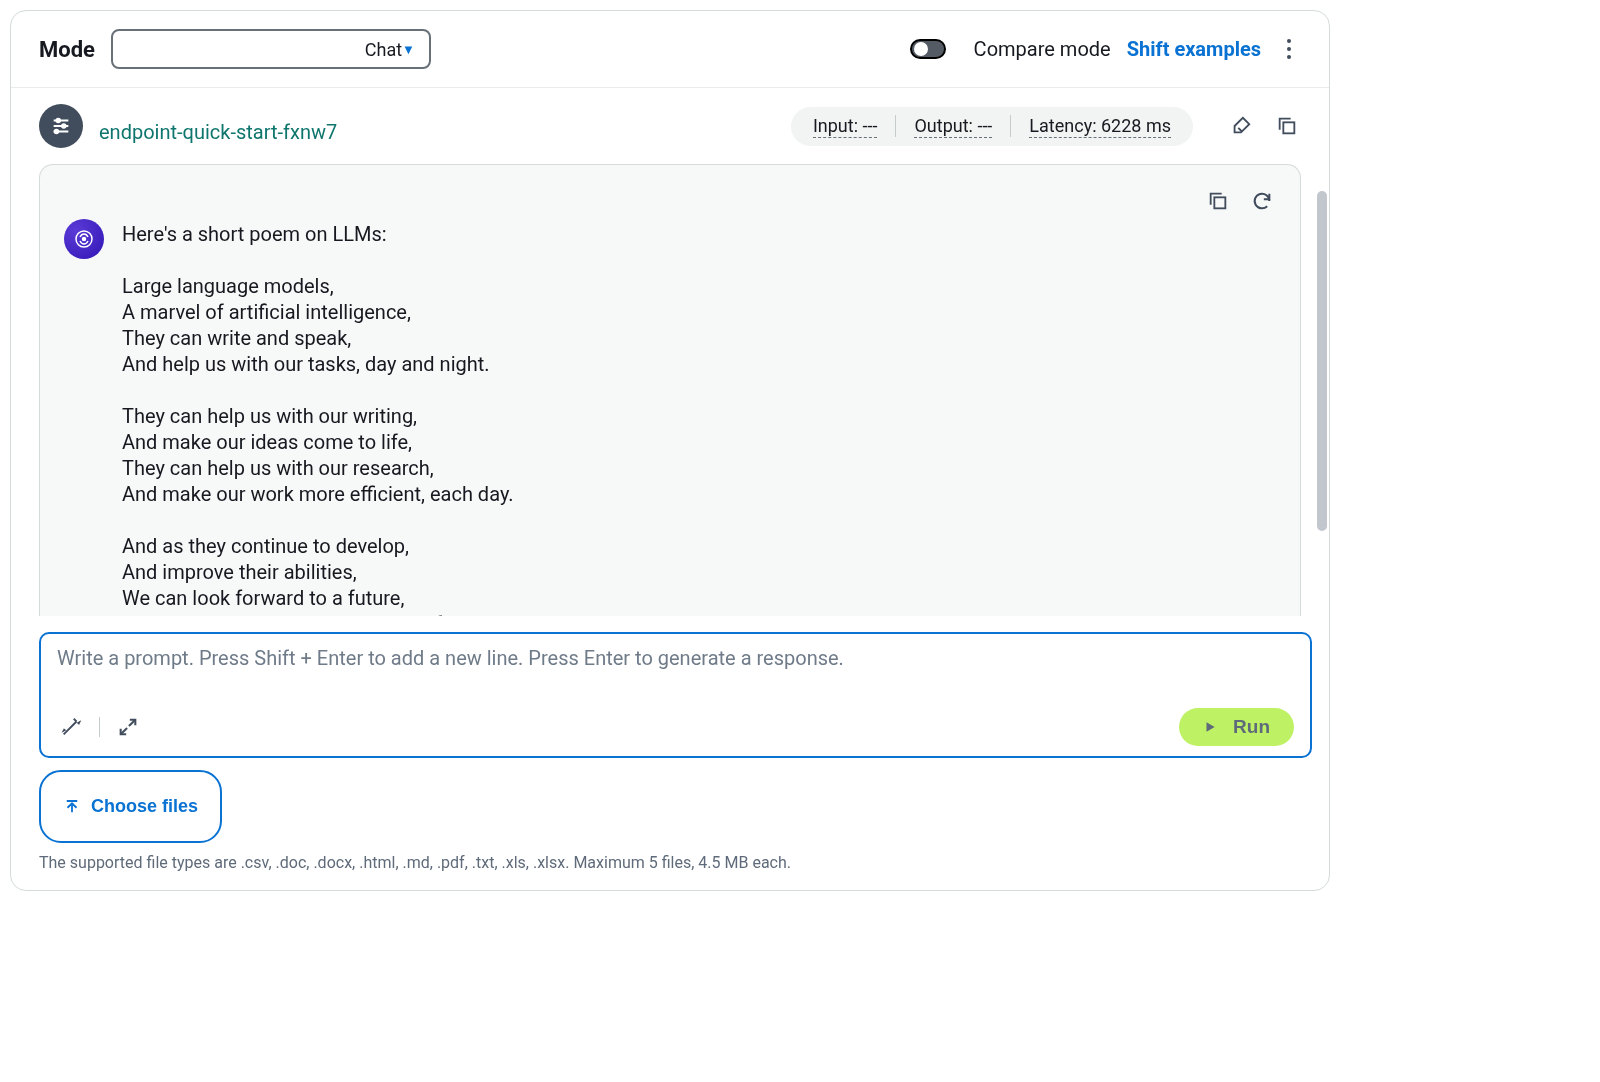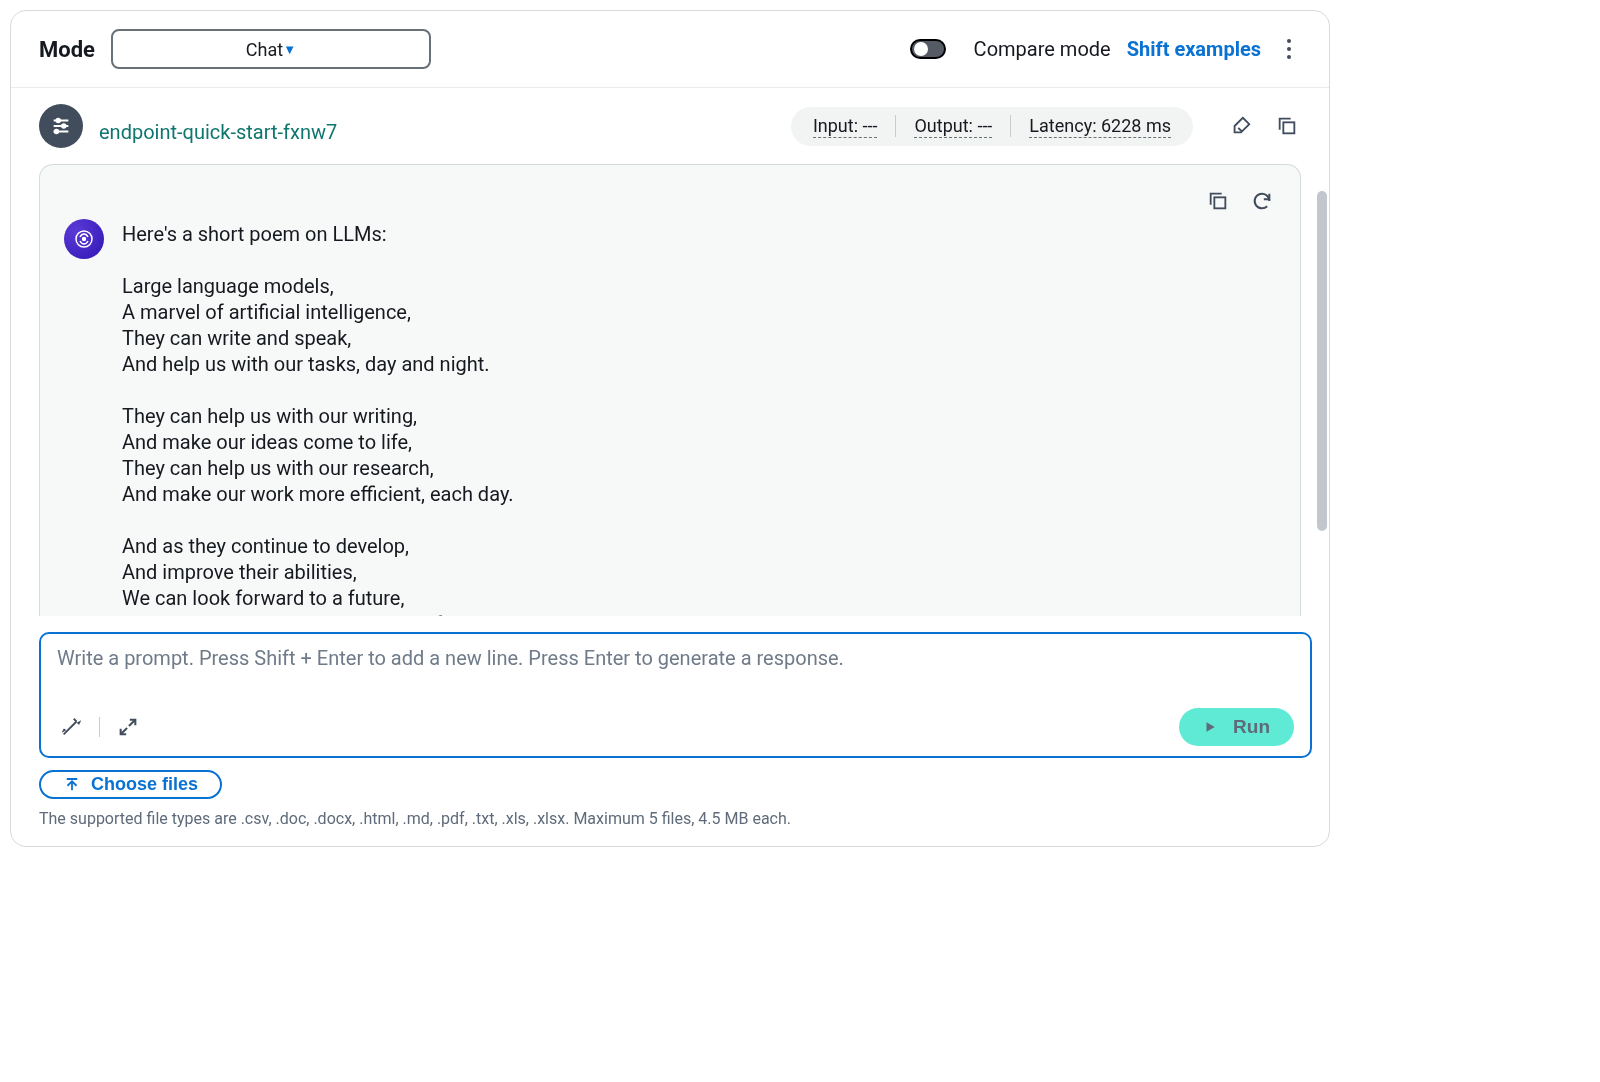--- a/index.html
+++ b/index.html
@@ -32,21 +32,21 @@
   }
   .mode-select {
     flex: 0 0 auto;
     width: 320px;
     height: 40px;
     border: 2px solid #687078;
     border-radius: 8px;
     background: #fff;
     display: flex;
     align-items: center;
-    justify-content: center;
+    justify-content: flex-end;
     padding: 0 14px;
     font-size: 18px;
     cursor: pointer;
   }
   .mode-select .chev { color: #0972d3; font-size: 13px; }
   .topbar-spacer { flex: 1; }
   .toggle-wrap { display: flex; align-items: center; gap: 28px; }
   .toggle {
     width: 36px; height: 20px; border-radius: 999px; background: #545b64;
     position: relative; cursor: pointer;
@@ -118,32 +118,32 @@
   }
   .prompt-input {
     width:100%; border:none; outline:none; resize:none;
     font-size:20px; color:#5f6b7a; font-family:inherit; height:58px;
   }
   .prompt-input::placeholder { color:#6f7b89; }
   .prompt-toolbar { display:flex; align-items:center; justify-content:space-between; }
   .prompt-left { display:flex; align-items:center; gap:14px; color:#687078; }
   .vdiv { width:1px; height:20px; background:#c6cbcc; }
   .run-btn {
-    background:#5eead4; border:none; border-radius:22px;
+    background:#bef264; border:none; border-radius:22px;
     padding:8px 24px; font-size:19px; font-weight:700; color:#5f6b7a;
     display:flex; align-items:center; gap:16px; cursor:pointer;
   }
   .run-btn svg{ width:14px;height:14px; }
 
   
   .choose-wrap { margin: 12px 28px 0 28px; }
   .choose-btn {
     display:inline-flex; align-items:center; gap:10px;
     border:2px solid #0972d3; color:#0972d3; font-weight:700;
-    border-radius:22px; padding:2px 22px; font-size:18px; cursor:pointer; background:#fff;
+    border-radius:22px; padding:24px 22px; font-size:18px; cursor:pointer; background:#fff;
   }
   .choose-btn svg{ width:18px;height:18px; }
   .hint { margin:10px 28px 18px 28px; font-size:16px; color:#5f6b7a; }
   .scroll-thumb { position:absolute; right:2px; top:180px; width:10px; height:340px; background:#c1c7cd; border-radius:6px; }
 </style>
 </head>
 <body>
 
 <div class="app">
 

